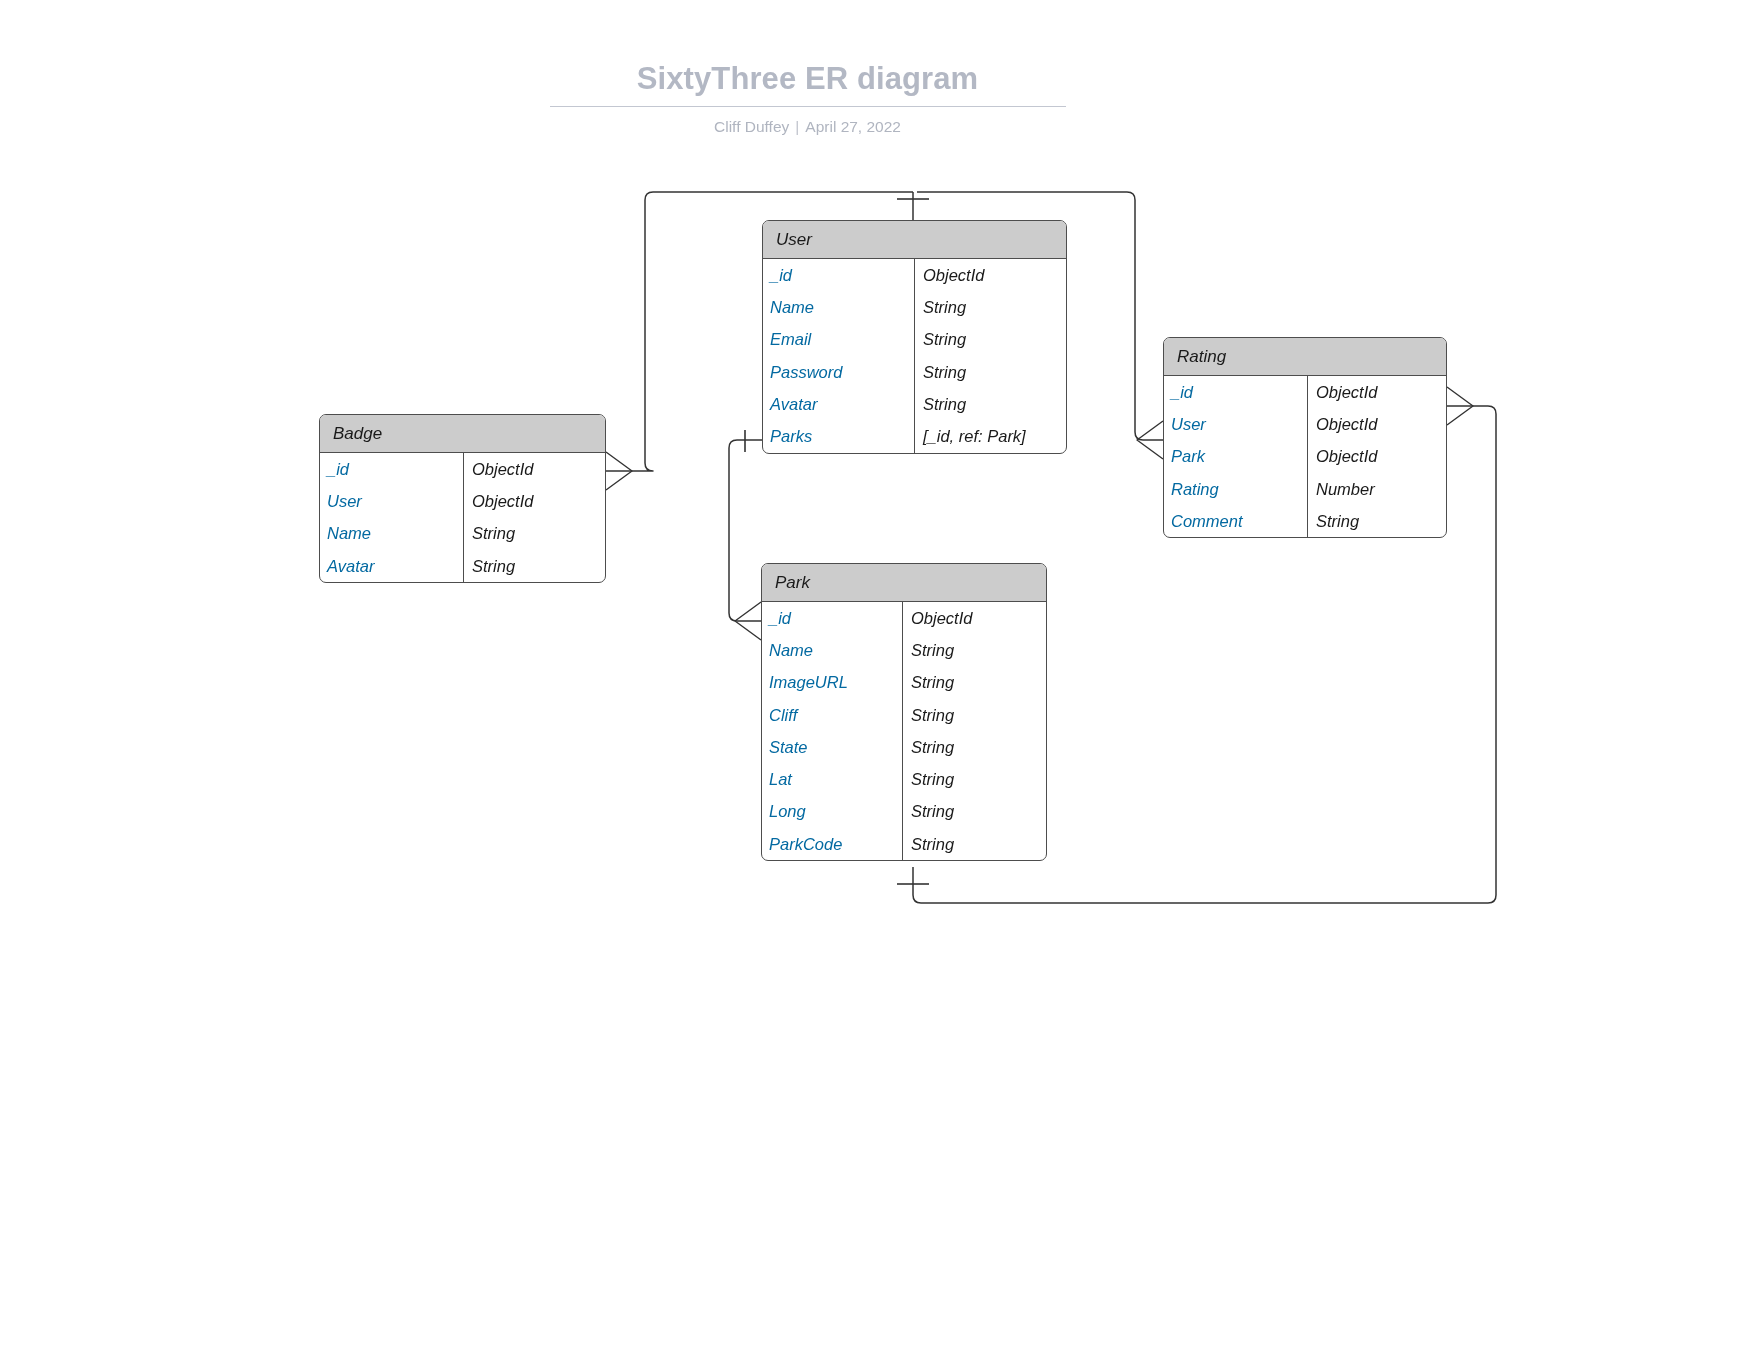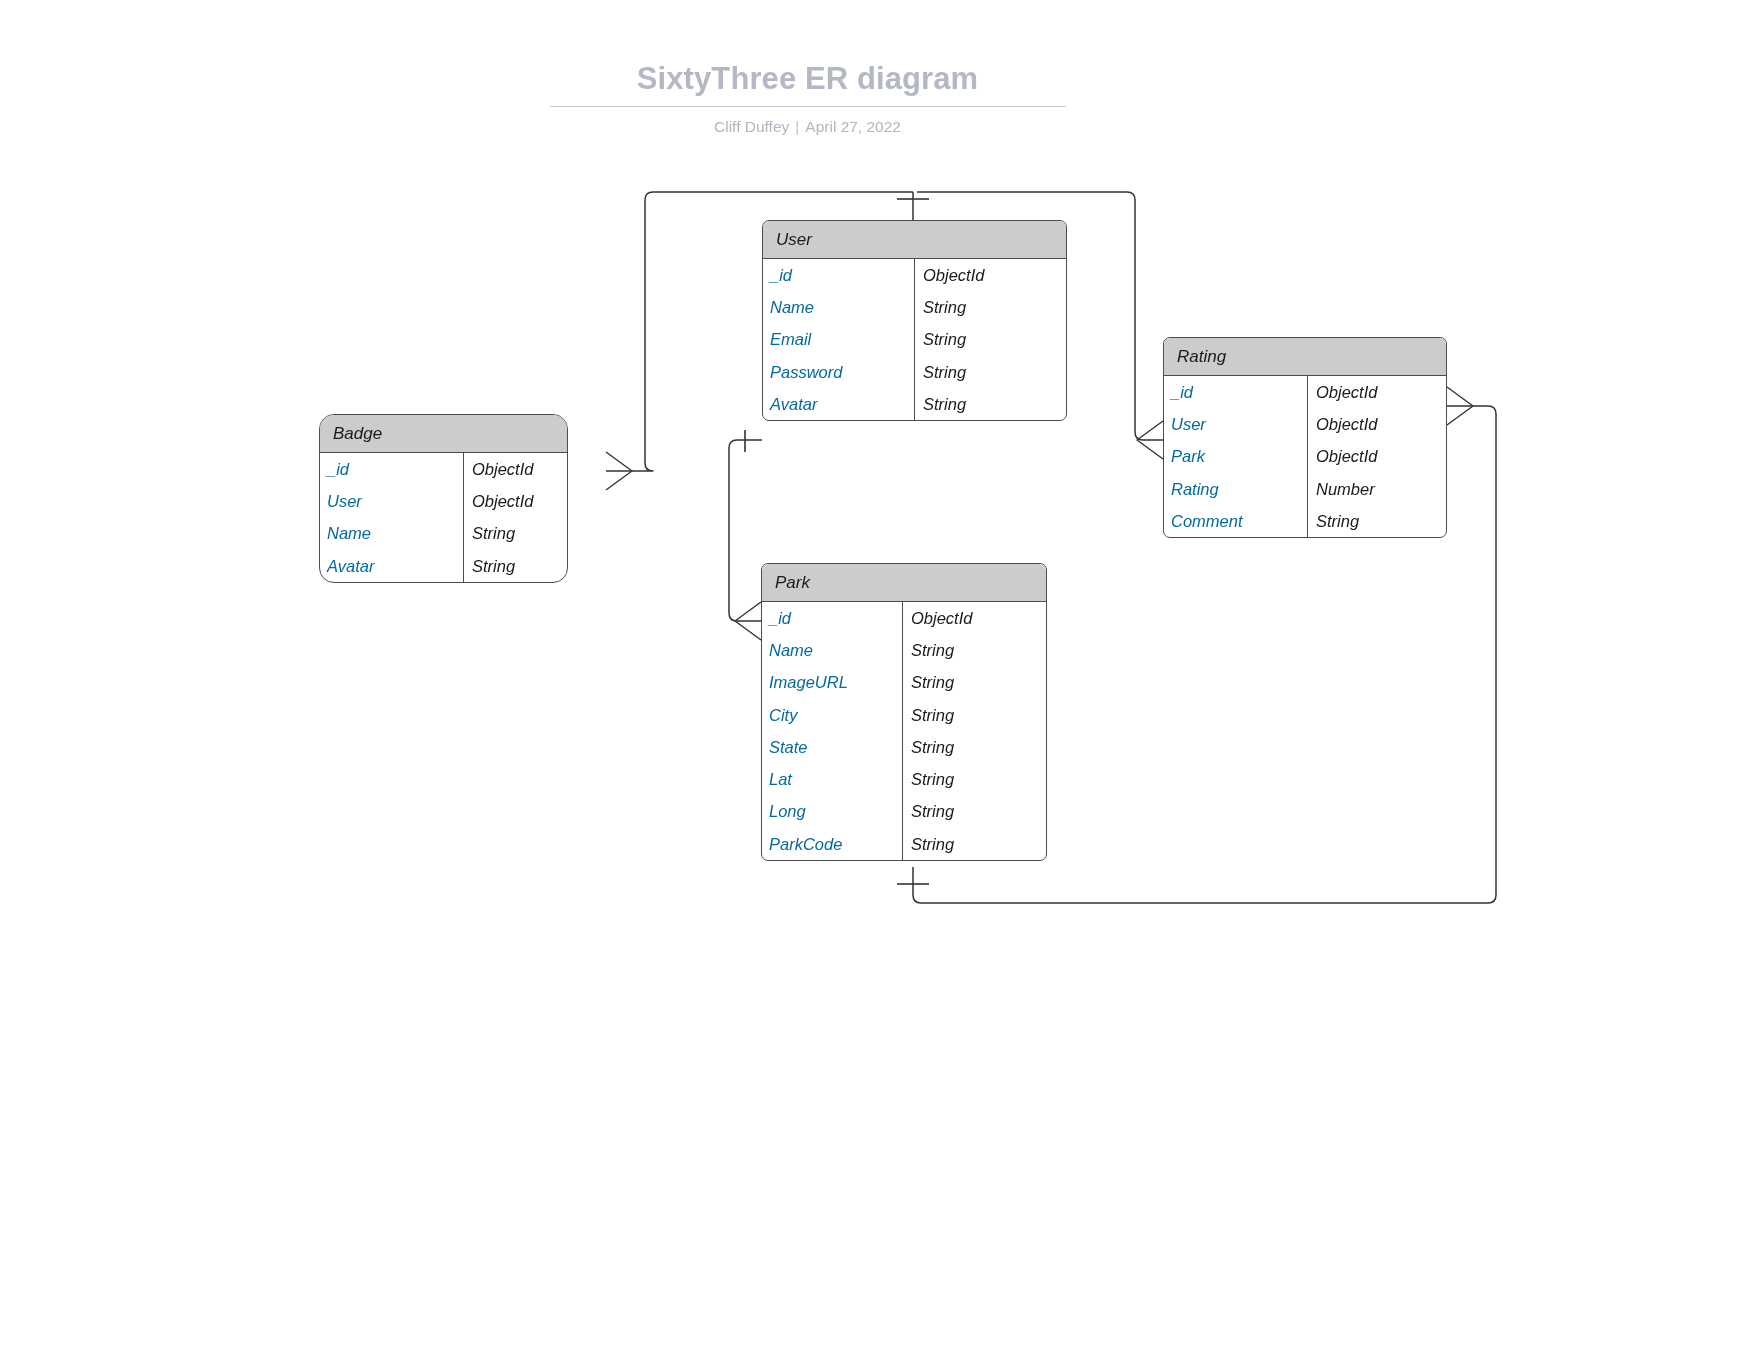--- a/index.html
+++ b/index.html
@@ -116,21 +116,21 @@
     color: #1a1a1a;
     white-space: nowrap;
     border-left: 1.3px solid #4d4d4d;
     align-self: stretch;
     display: flex;
     align-items: center;
     flex: 1 1 auto;
   }
 
   
-  #entity-badge  { left: 319px; top: 414px;  width: 249px; border-radius: 15px; }
+  #entity-badge  { left: 319px; top: 414px;  width: 287px; }
   #entity-badge  .attr-name { width: 143px; }
   #entity-user   { left: 762px; top: 220px;  width: 305px; }
   #entity-user   .attr-name { width: 151px; }
   #entity-rating { left: 1163px; top: 337px; width: 284px; }
   #entity-rating .attr-name { width: 143px; }
   #entity-park   { left: 761px; top: 563px;  width: 286px; }
   #entity-park   .attr-name { width: 140px; }
 </style>
 </head>
 <body>
@@ -211,20 +211,24 @@
         <span class="attr-type">String</span>
       </div>
       <div class="attr-row">
         <span class="attr-name">Password</span>
         <span class="attr-type">String</span>
       </div>
       <div class="attr-row">
         <span class="attr-name">Avatar</span>
         <span class="attr-type">String</span>
       </div>
+      <div class="attr-row">
+        <span class="attr-name">Parks</span>
+        <span class="attr-type">[_id, ref: Park]</span>
+      </div>
     </div>
   </div>
 
   <div class="entity" id="entity-rating">
     <div class="entity-header">
       <span class="entity-name">Rating</span>
     </div>
     <div class="entity-body">
       <div class="attr-row">
         <span class="attr-name">_id</span>
@@ -260,21 +264,21 @@
       </div>
       <div class="attr-row">
         <span class="attr-name">Name</span>
         <span class="attr-type">String</span>
       </div>
       <div class="attr-row">
         <span class="attr-name">ImageURL</span>
         <span class="attr-type">String</span>
       </div>
       <div class="attr-row">
-        <span class="attr-name">City</span>
+        <span class="attr-name">Cliff</span>
         <span class="attr-type">String</span>
       </div>
       <div class="attr-row">
         <span class="attr-name">State</span>
         <span class="attr-type">String</span>
       </div>
       <div class="attr-row">
         <span class="attr-name">Lat</span>
         <span class="attr-type">String</span>
       </div>

